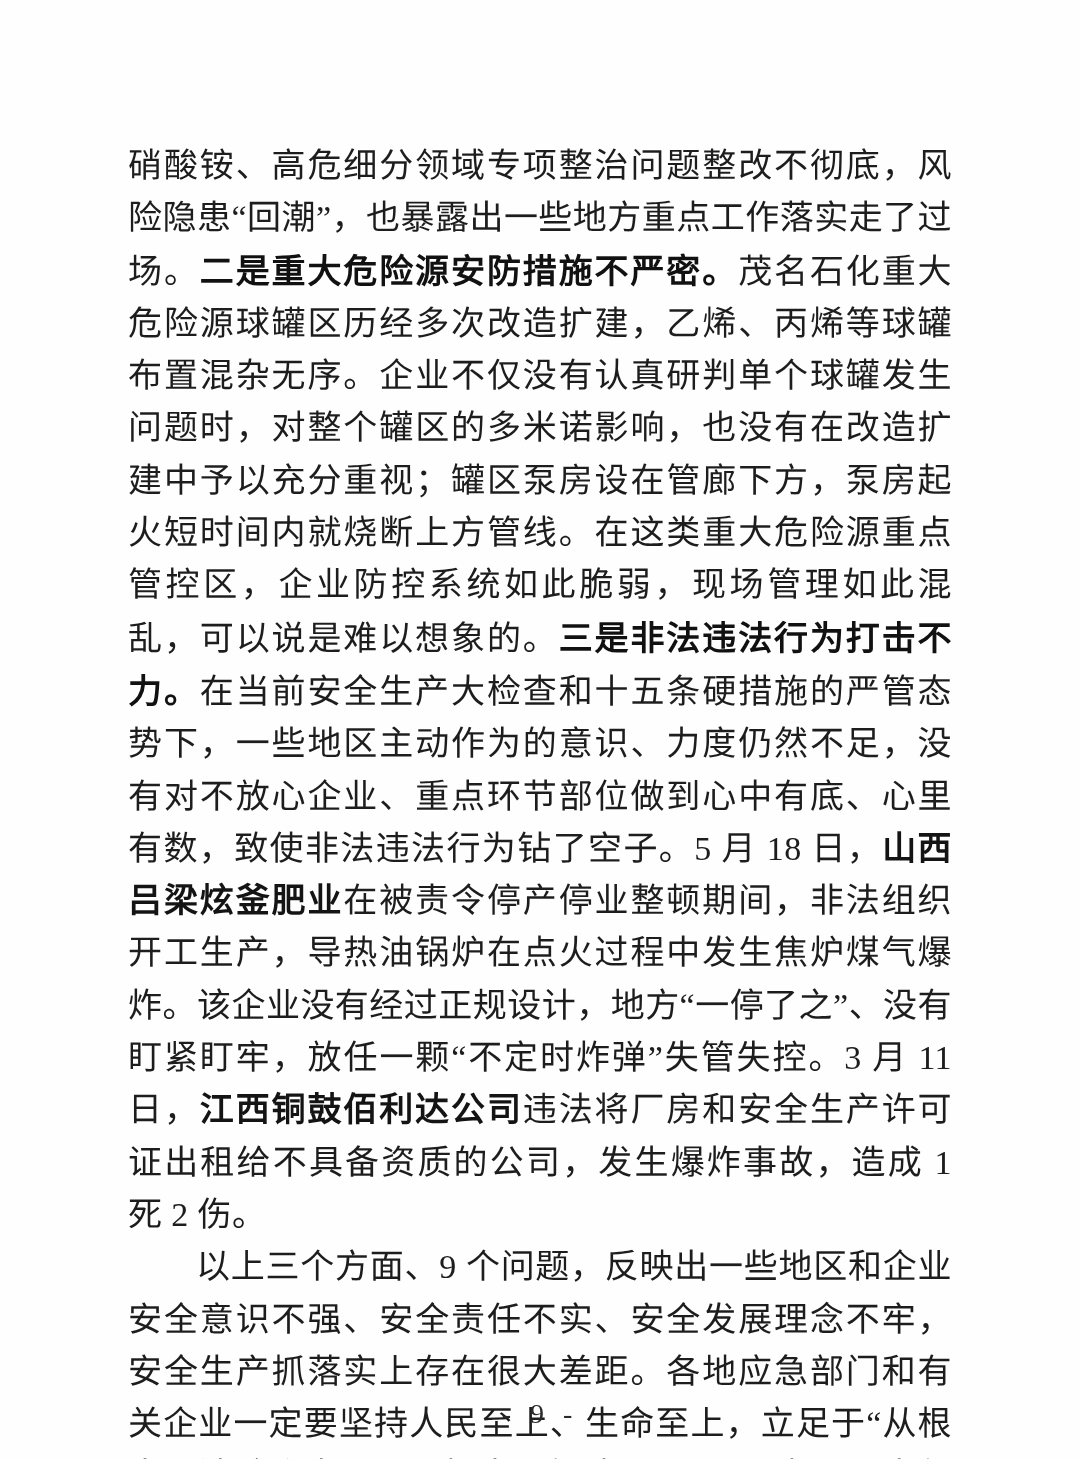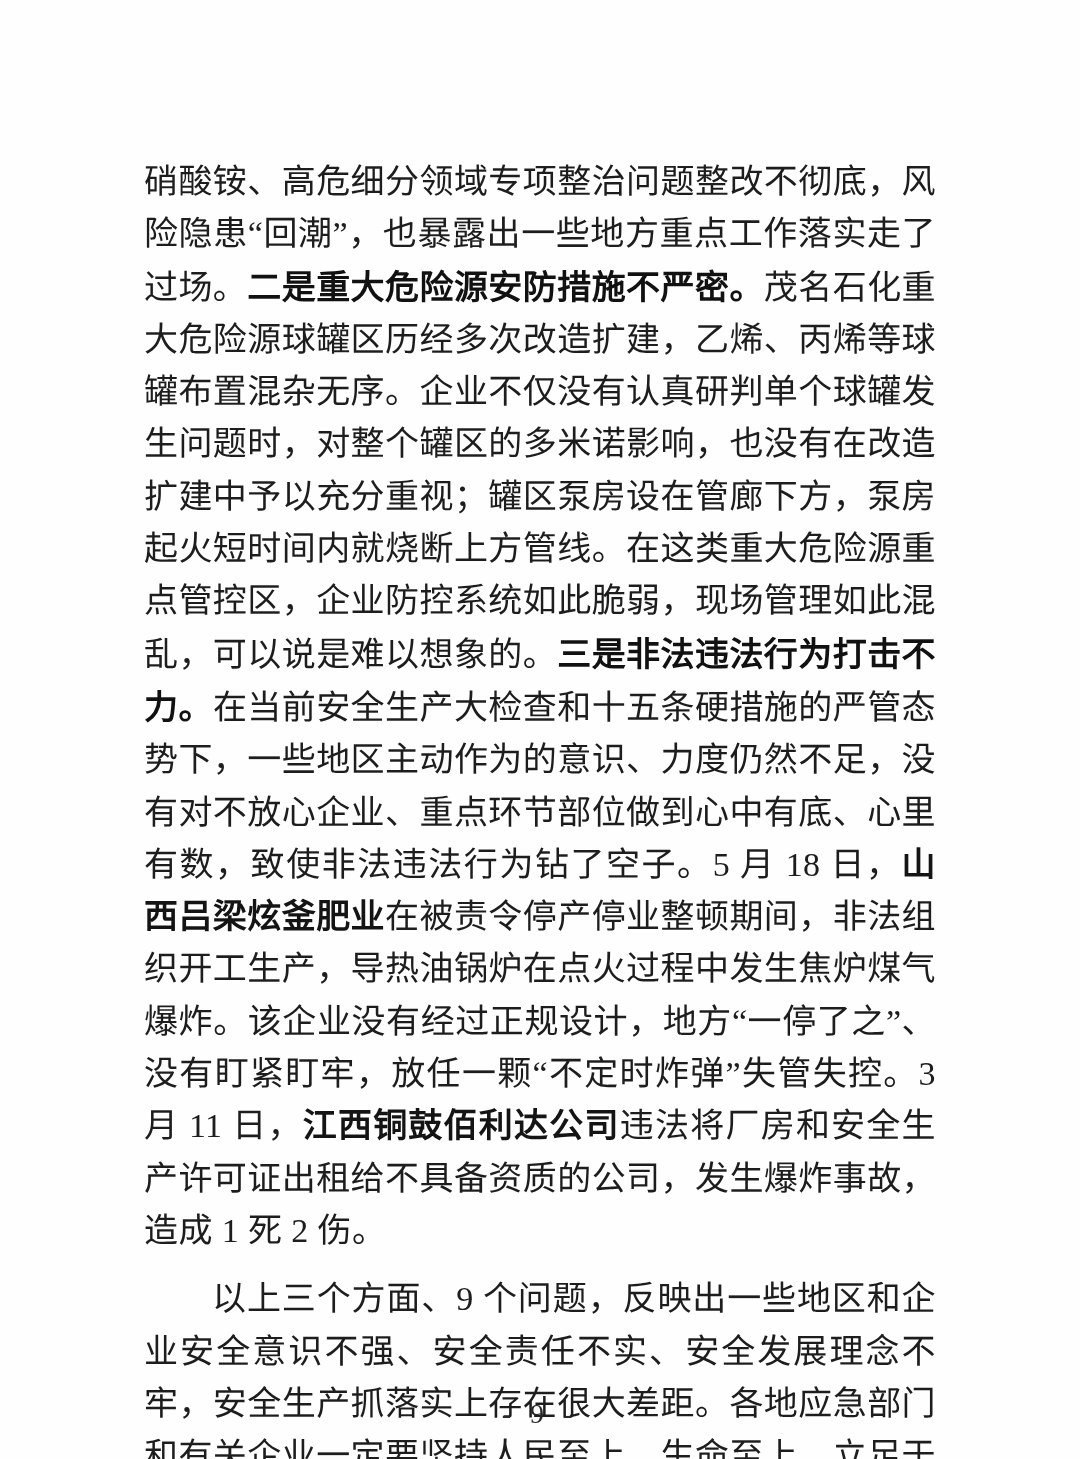--- a/index.html
+++ b/index.html
@@ -22,21 +22,21 @@
     top: 140px;
     width: 824px;
     color: #1d1d1d;
     font-size: 34px;
     line-height: 52.3px;
     letter-spacing: 0.4px;
     text-align: justify;
     text-justify: inter-character;
   }
   .para {
-    margin: 16px;
+    margin: 0;
     padding: 0;
   }
   .para.indent {
     text-indent: 2em;
   }
   .run-normal {
     font-weight: 400;
   }
   .run-heading {
     font-family: "Liberation Sans", "DejaVu Sans", sans-serif;

